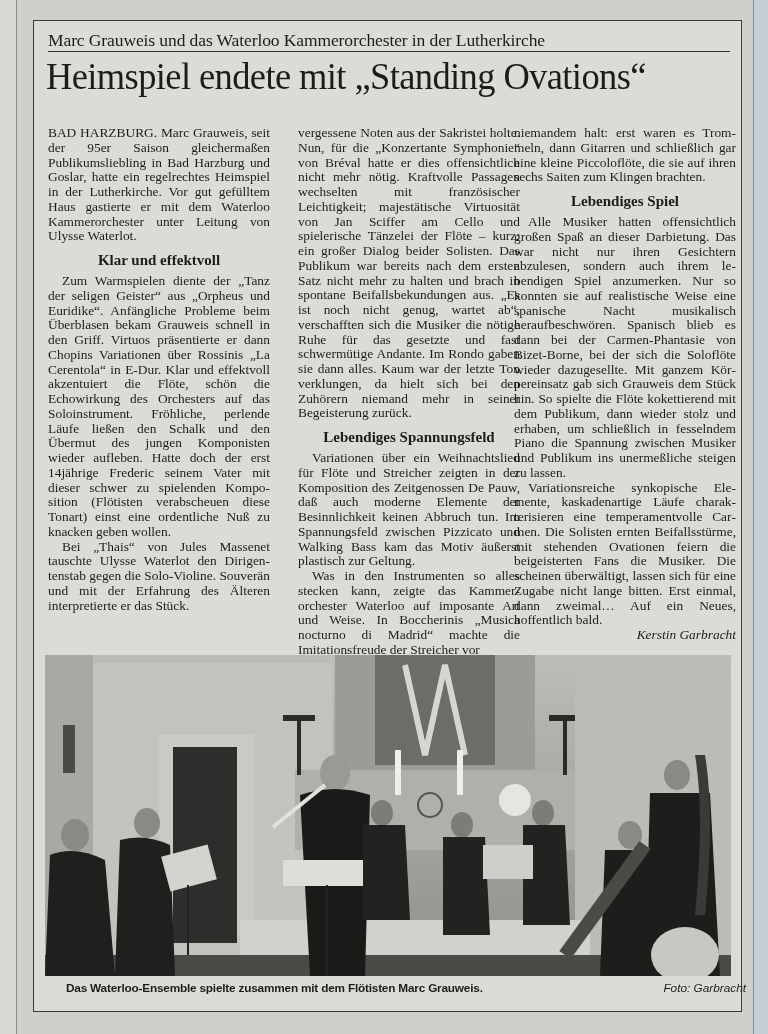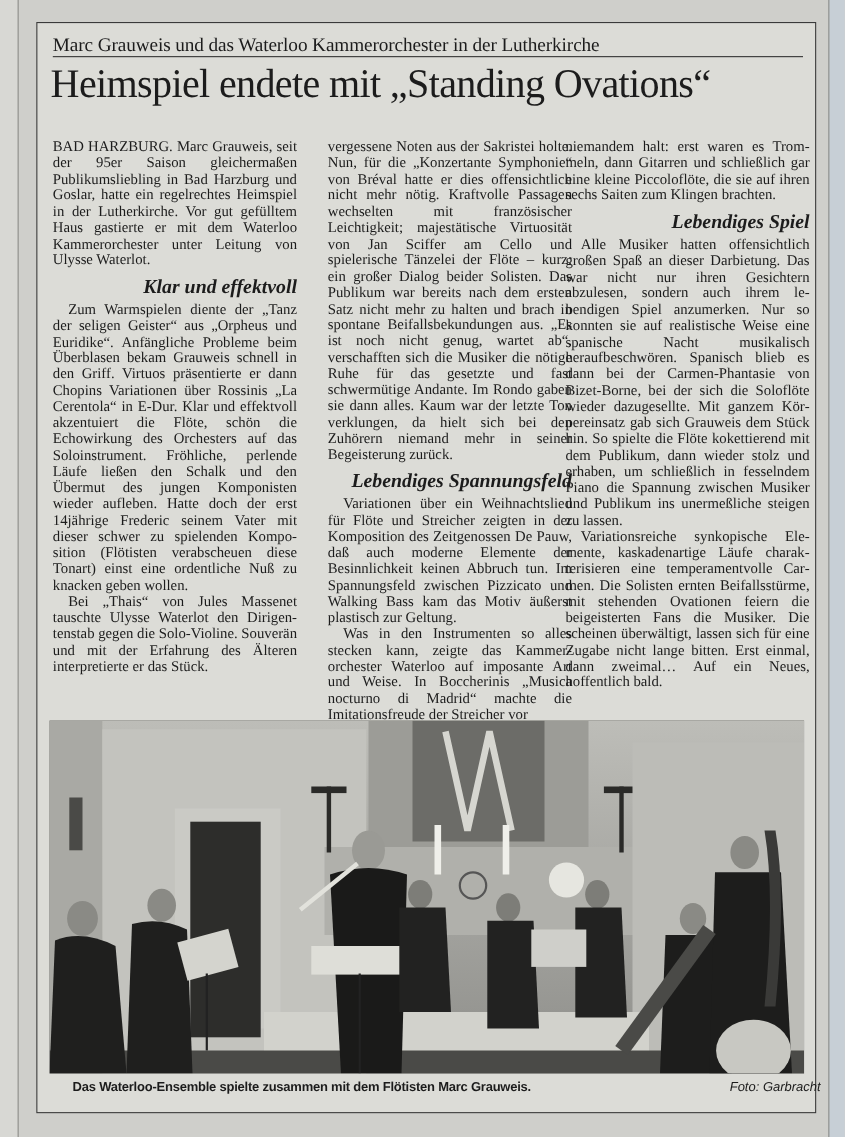--- a/index.html
+++ b/index.html
@@ -41,21 +41,21 @@
     position:absolute; left:12px; top:77px; width:686px; height:560px;
   }
   .col {
     position:absolute; top:0; width:222px;
     font-size:13.4px; line-height:14.75px;
     text-align:justify; hyphens:manual;margin-top:28px;
   }
   .col p { margin:0; }
   .col p.indent { text-indent:14px; }
   .col h3 {
-    margin:8px 0 6px 0; font-size:18px; line-height:16px; font-weight:bold; text-align:right;font-style:italic;
+    margin:8px 0 6px 0; font-size:15px; line-height:16px; font-weight:bold; text-align:center;
   }
   .col-1 { left:2px; }
   .col-2 { left:252px; }
   .col-3 { left:468px; }
   .byline {
     text-align:right; font-style:italic; margin-top:1px;
   }
   .photo {
     position:absolute; left:11px; top:634px; width:686px; height:321px;
     background:#6f6f6b; overflow:hidden;
@@ -89,20 +89,21 @@
         <p>vergessene Noten aus der Sakristei holte. Nun, für die „Konzertante Symphonie“ von Bréval hatte er dies offensichtlich nicht mehr nötig. Kraft­volle Passagen wechselten mit franzö­sischer Leichtigkeit; majestätische Virtuosität von Jan Sciffer am Cello und spielerische Tänzelei der Flöte – kurz: ein großer Dialog beider Soli­sten. Das Publikum war bereits nach dem ersten Satz nicht mehr zu halten und brach in spontane Beifallsbekun­dungen aus. „Es ist noch nicht genug, wartet ab“, verschafften sich die Musiker die nötige Ruhe für das gesetzte und fast schwermütige An­dante. Im Rondo gaben sie dann alles. Kaum war der letzte Ton verklungen, da hielt sich bei den Zuhörern niemand mehr in seiner Begeisterung zurück.</p>
         <h3>Lebendiges Spannungsfeld</h3>
         <p class="indent">Variationen über ein Weihnachts­lied für Flöte und Streicher zeigten in der Komposition des Zeitgenossen De Pauw, daß auch moderne Elemen­te der Besinnlichkeit keinen Abbruch tun. Im Spannungsfeld zwischen Pizzicato und Walking Bass kam das Motiv äußerst plastisch zur Geltung.</p>
         <p class="indent">Was in den Instrumenten so alles stecken kann, zeigte das Kammer­orchester Waterloo auf imposante Art und Weise. In Boccherinis „Musica nocturno di Madrid“ machte die Imitationsfreude der Streicher vor</p>
       </div>
     <div class="col col-3">
         <p>niemandem halt: erst waren es Trom­meln, dann Gitarren und schließlich gar eine kleine Piccoloflöte, die sie auf ihren sechs Saiten zum Klingen brachten.</p>
         <h3>Lebendiges Spiel</h3>
         <p class="indent">Alle Musiker hatten offensichtlich großen Spaß an dieser Darbietung. Das war nicht nur ihren Gesichtern abzulesen, sondern auch ihrem le­bendigen Spiel anzumerken. Nur so konnten sie auf realistische Weise eine spanische Nacht musikalisch heraufbeschwören. Spanisch blieb es dann bei der Carmen-Phantasie von Bizet-Borne, bei der sich die Soloflöte wieder dazugesellte. Mit ganzem Kör­pereinsatz gab sich Grauweis dem Stück hin. So spielte die Flöte kokettierend mit dem Publikum, dann wieder stolz und erhaben, um schließlich in fesselndem Piano die Spannung zwischen Musiker und Publikum ins unermeßliche steigen zu lassen.</p>
         <p class="indent">Variationsreiche synkopische Ele­mente, kaskadenartige Läufe charak­terisieren eine temperamentvolle Car­men. Die Solisten ernten Beifallsstür­me, mit stehenden Ovationen feiern die beigeisterten Fans die Musiker. Die scheinen überwältigt, lassen sich für eine Zugabe nicht lange bitten. Erst einmal, dann zweimal… Auf ein Neues, hoffentlich bald.</p>
+        <p class="byline">Kerstin Garbracht</p>
       </div>
   </div>
 
   <div class="photo">
     <svg width="686" height="321" viewBox="0 0 686 321" xmlns="http://www.w3.org/2000/svg">
       <defs>
         <linearGradient id="wall" x1="0" y1="0" x2="0" y2="1">
           <stop offset="0" stop-color="#bdbdb8"></stop>
           <stop offset="1" stop-color="#8e8e8a"></stop>
         </linearGradient>

